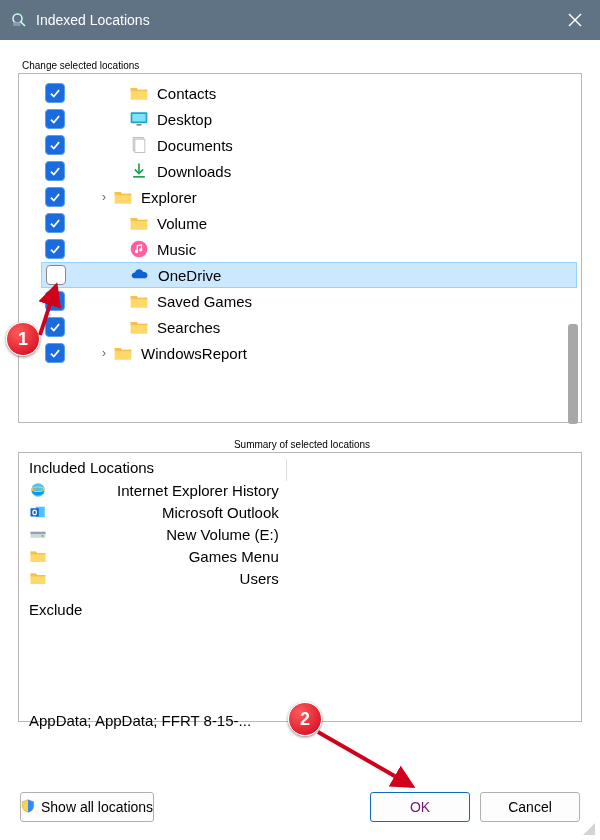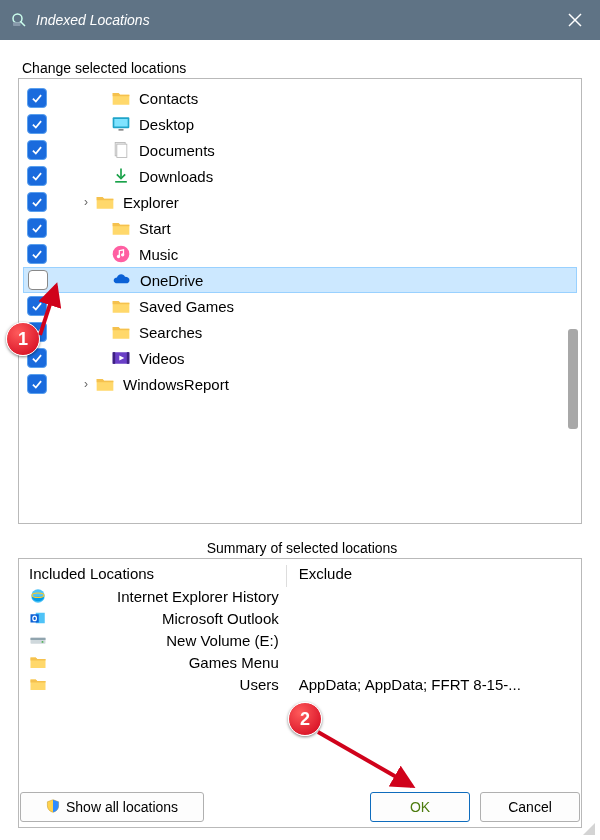--- a/index.html
+++ b/index.html
@@ -1,46 +1,46 @@
 <!DOCTYPE html>
 <html><head>
 <meta charset="utf-8">
 <style>
   * { box-sizing: border-box; font-family: "Segoe UI", Tahoma, sans-serif; }
   body { margin:0; background:#fff; width:600px; height:840px; overflow:hidden; position:relative;}
   .titlebar { height:40px; background:#5f7385; display:flex; align-items:center; color:#fff; padding:0 0 0 10px; font-size:14px; }
   .titlebar .title-icon { width:18px; height:18px; margin-right:8px; }
-  .titlebar .title-text { flex:1; font-size:14px;font-style:italic;}
+  .titlebar .title-text { flex:1; font-size:14px;}
   .titlebar .close-btn { width:50px; height:40px; display:flex; align-items:center; justify-content:center; font-size:18px; color:#fff; }
   .content { padding: 14px 18px 18px 18px; }
-  .group-label { font-size:14px; color:#000; margin:6px 0 2px 4px;}
-  .tree-panel { border:1px solid #b9b9b9; width:100%; height:446px; position:relative; padding:6px 4px 4px 4px; background:#fff;}
+  .group-label { font-size:10px; color:#000; margin:6px 0 2px 4px;}
+  .tree-panel { border:1px solid #b9b9b9; width:100%; height:350px; position:relative; padding:6px 4px 4px 22px; background:#fff;}
   .tree-inner { height:100%; overflow:hidden; position:relative;}
   .tree-row { display:flex; align-items:center; height:26px; font-size:14px; padding-left:4px;}
   .tree-row.selected { background:#cce8ff; border:1px solid #99d1ff; }
   .check { width:20px; height:20px; border-radius:4px; border:1px solid #5aa0ee; background:#1a6bdd; display:flex; align-items:center; justify-content:center; margin-right:6px;}
   .check svg{stroke:#fff;}
   .check.unchecked { background:#fff; border:1px solid #888; border-radius:4px;}
   .spacer { display:inline-block;}
   .expander { width:14px; text-align:center; color:#666; font-size:12px; margin-right:2px;}
   .folder-ic { width:20px; height:20px; margin-right:8px; display:flex; align-items:center; justify-content:center;}
   .row-label { font-size:15px; color:#000;}
   .scroll-thumb { position:absolute; right:3px; top:250px; width:10px; height:100px; background:#a8a8a8; border-radius:3px;}
-  .summary-panel { border:1px solid #b9b9b9; width:100%; height:270px; position:relative; background:#fff; margin-top:2px; display:flex;}
+  .summary-panel { border:1px solid #b9b9b9; width:100%; height:270px; position:relative; background:#fff; margin-top:2px; display:flex;flex-direction:column;}
   .summary-col { padding:6px 10px; font-size:14px;}
   .summary-col.left { width:48%; border:none;}
   .summary-col.right { flex:1;}
   .col-div { position:absolute; left:47.5%; top:6px; width:1px; height:22px; background:#ddd;}
   .sum-header { font-size:15px; margin-bottom:3px;}
   .sum-row { display:flex; align-items:center; height:22px; font-size:15px;justify-content:space-between;}
   .sum-row .sic { width:18px; height:18px; margin-right:4px; display:flex; align-items:center; justify-content:center;}
   .btn-bar { display:flex; justify-content:space-between; padding:0 20px; position:absolute; bottom:18px; left:0; right:0;}
   .btn-bar .left-btns, .btn-bar .right-btns { display:flex; gap:10px;}
-  .w-btn { height:30px; min-width:90px; padding:0 25px; border:1px solid #b0b0b0; background:#fdfdfd; border-radius:3px; font-size:14px; display:flex; align-items:center; justify-content:center; gap:6px;}
-  .w-btn.primary { border:1px solid #0f6cbd; color:#4d7c0f;}
+  .w-btn { height:30px; min-width:90px; padding:0 0; border:1px solid #b0b0b0; background:#fdfdfd; border-radius:3px; font-size:14px; display:flex; align-items:center; justify-content:center; gap:6px;}
+  .w-btn.primary { border:1px solid #0f6cbd; color:#701a75;}
   .callout { position:absolute; width:34px; height:34px; border-radius:50%; background:radial-gradient(circle at 35% 30%, #ff5b5b, #d0021b); border:1.5px solid #fff; box-shadow:0 1px 3px rgba(0,0,0,.5); display:flex; align-items:center; justify-content:center; color:#fff; font-weight:bold; font-size:18px;}
   .arrow { position:absolute; }
   .grip { position:absolute; right:4px; bottom:4px; width:16px; height:16px; opacity:.6;}
   .grip::before{content:""; position:absolute; right:1px; bottom:1px; width:0;height:0; border-right:12px solid #b8b8b8; border-top:12px solid transparent;}
 </style>
 </head>
 <body>
 
 <div class="titlebar">
   <span class="title-icon">
@@ -156,21 +156,21 @@
             </svg>
           </div>
           <span class="spacer" style="width:42px"></span>
           <span class="expander"></span>
           <span class="folder-ic">
             <svg width="20" height="20" viewBox="0 0 24 24">
               <path d="M2 6h7l2 2h11v12H2z" fill="#ffd86b"></path>
               <path d="M2 6h7l2 2h11v2H2z" fill="#f5c14e"></path>
             </svg>
           </span>
-          <span class="row-label">Start</span>
+          <span class="row-label">Volume</span>
         </div>
         <div class="tree-row">
           <div class="check">
             <svg width="14" height="14" viewBox="0 0 24 24">
               <polyline points="5,13 10,18 19,7" fill="none" stroke-width="3"></polyline>
             </svg>
           </div>
           <span class="spacer" style="width:42px"></span>
           <span class="expander"></span>
           <span class="folder-ic">
@@ -218,38 +218,20 @@
           </div>
           <span class="spacer" style="width:42px"></span>
           <span class="expander"></span>
           <span class="folder-ic">
             <svg width="20" height="20" viewBox="0 0 24 24">
               <path d="M2 6h7l2 2h11v12H2z" fill="#ffd86b"></path>
               <path d="M2 6h7l2 2h11v2H2z" fill="#f5c14e"></path>
             </svg>
           </span>
           <span class="row-label">Searches</span>
-        </div>
-        <div class="tree-row">
-          <div class="check">
-            <svg width="14" height="14" viewBox="0 0 24 24">
-              <polyline points="5,13 10,18 19,7" fill="none" stroke-width="3"></polyline>
-            </svg>
-          </div>
-          <span class="spacer" style="width:42px"></span>
-          <span class="expander"></span>
-          <span class="folder-ic">
-            <svg width="20" height="20" viewBox="0 0 24 24">
-              <rect x="2" y="5" width="20" height="14" rx="1" fill="#6a3fc7"></rect>
-              <rect x="2" y="5" width="3" height="14" fill="#3d2180"></rect>
-              <rect x="19" y="5" width="3" height="14" fill="#3d2180"></rect>
-              <path d="M10 9l6 3-6 3z" fill="#fff"></path>
-            </svg>
-          </span>
-          <span class="row-label">Videos</span>
         </div>
         <div class="tree-row">
           <div class="check">
             <svg width="14" height="14" viewBox="0 0 24 24">
               <polyline points="5,13 10,18 19,7" fill="none" stroke-width="3"></polyline>
             </svg>
           </div>
           <span class="spacer" style="width:26px"></span>
           <span class="expander">›</span>
           <span class="folder-ic">

